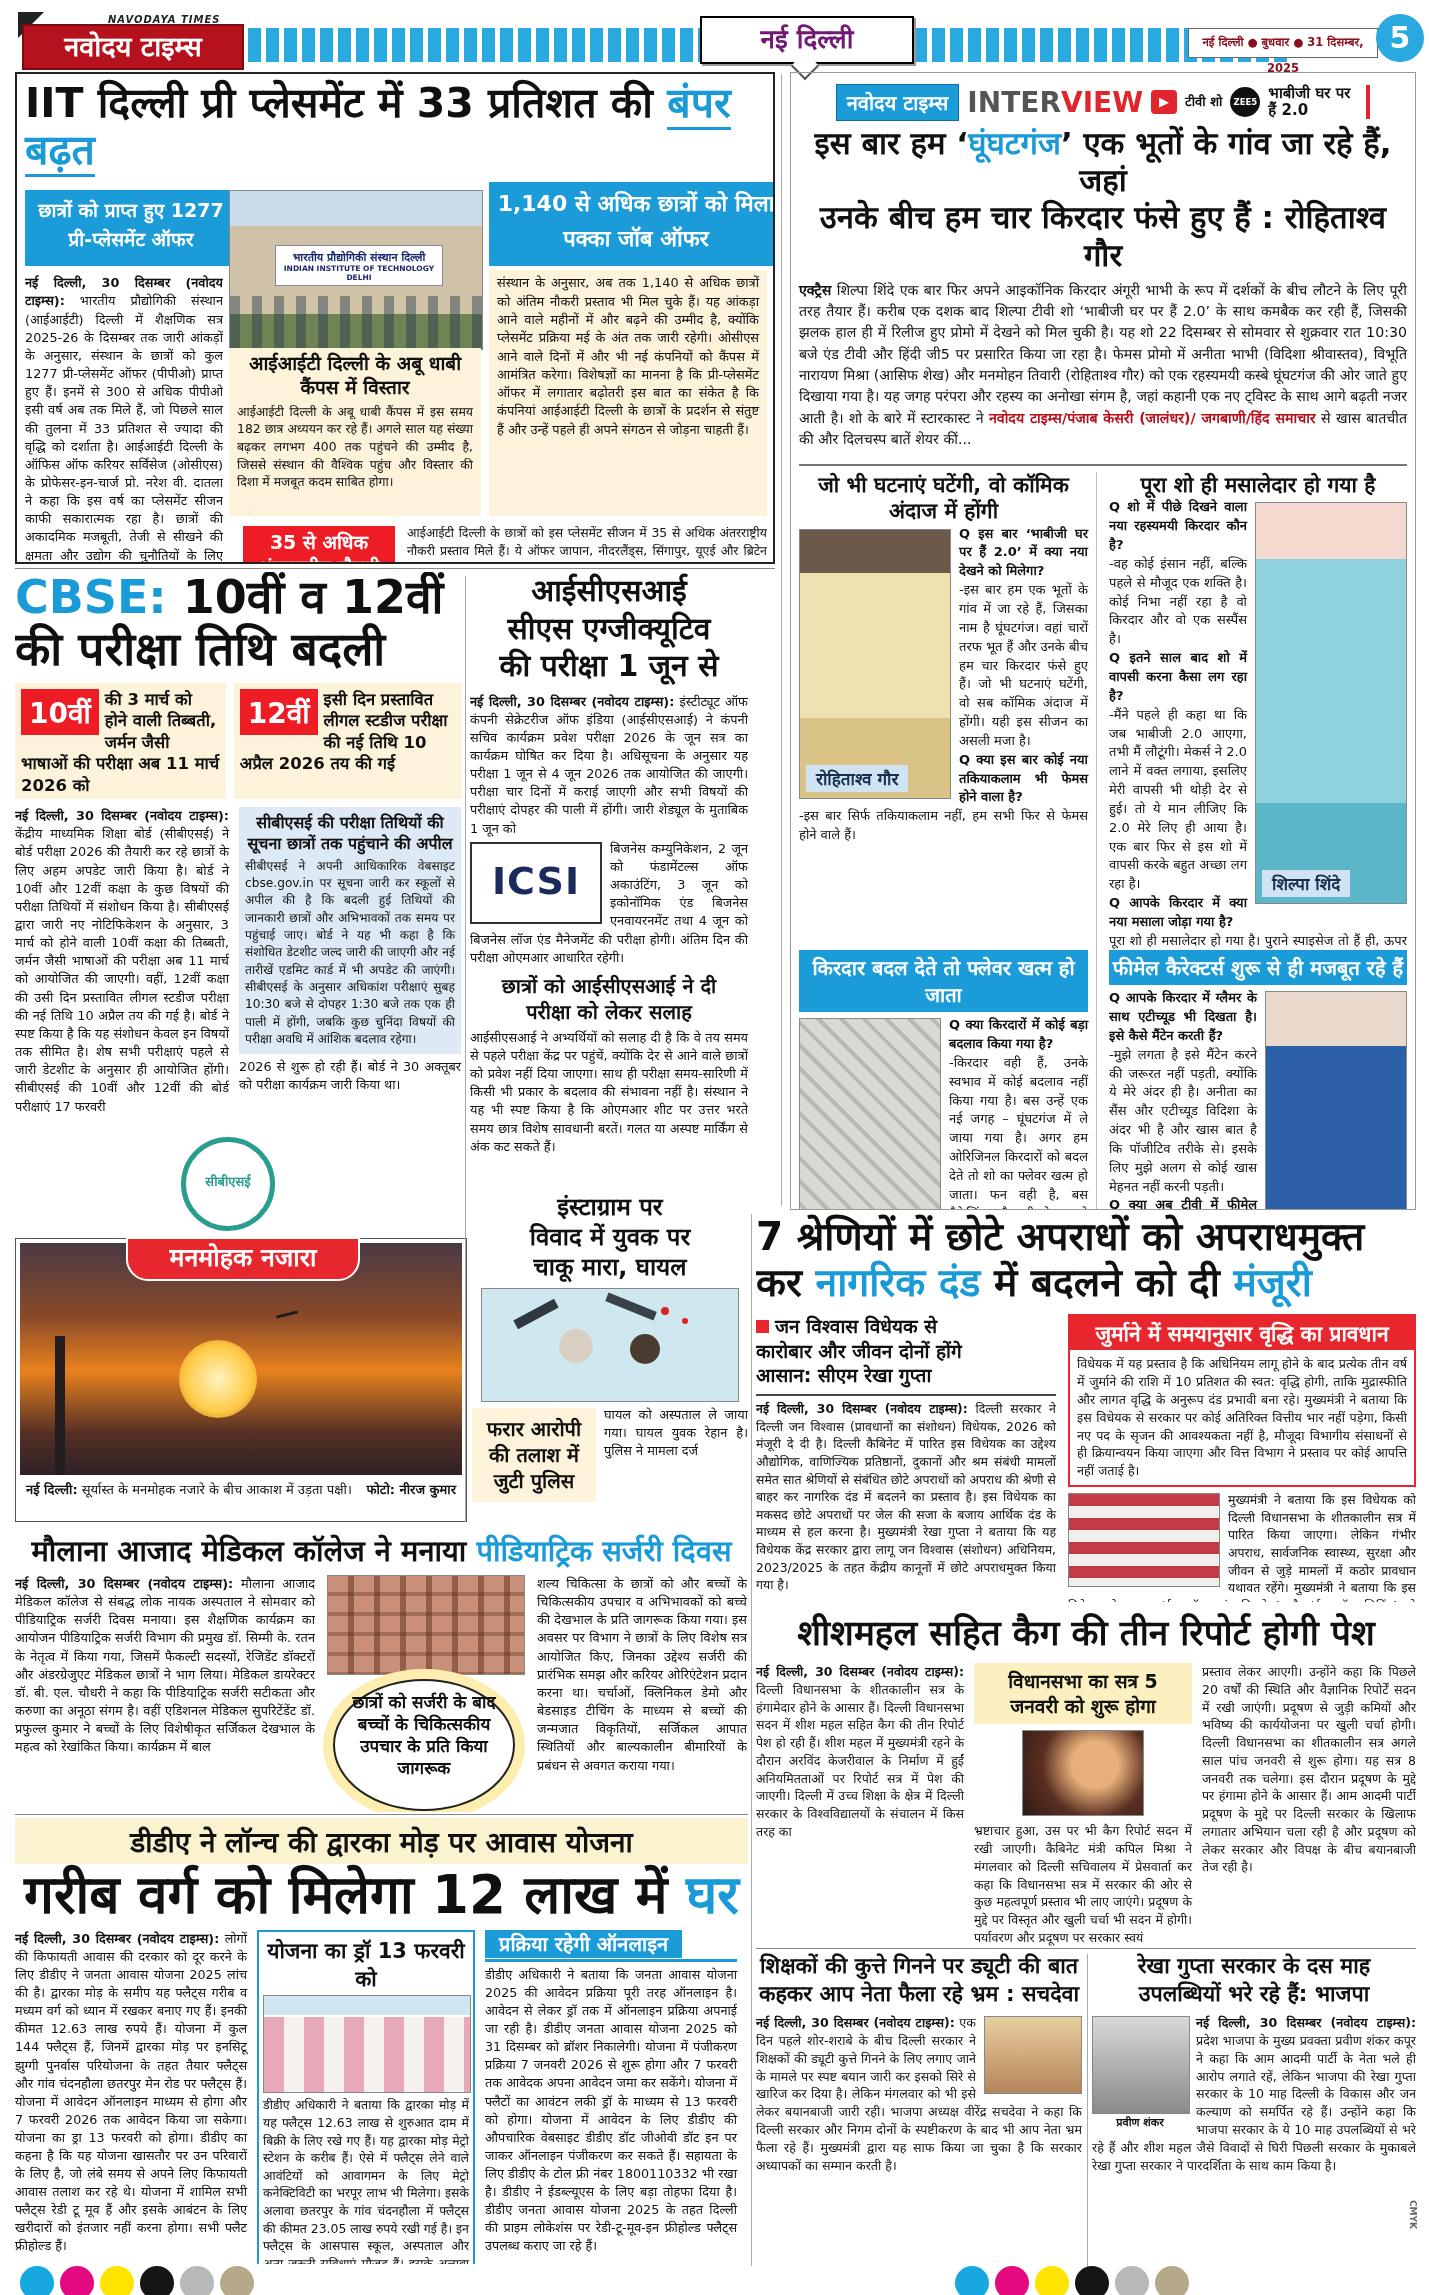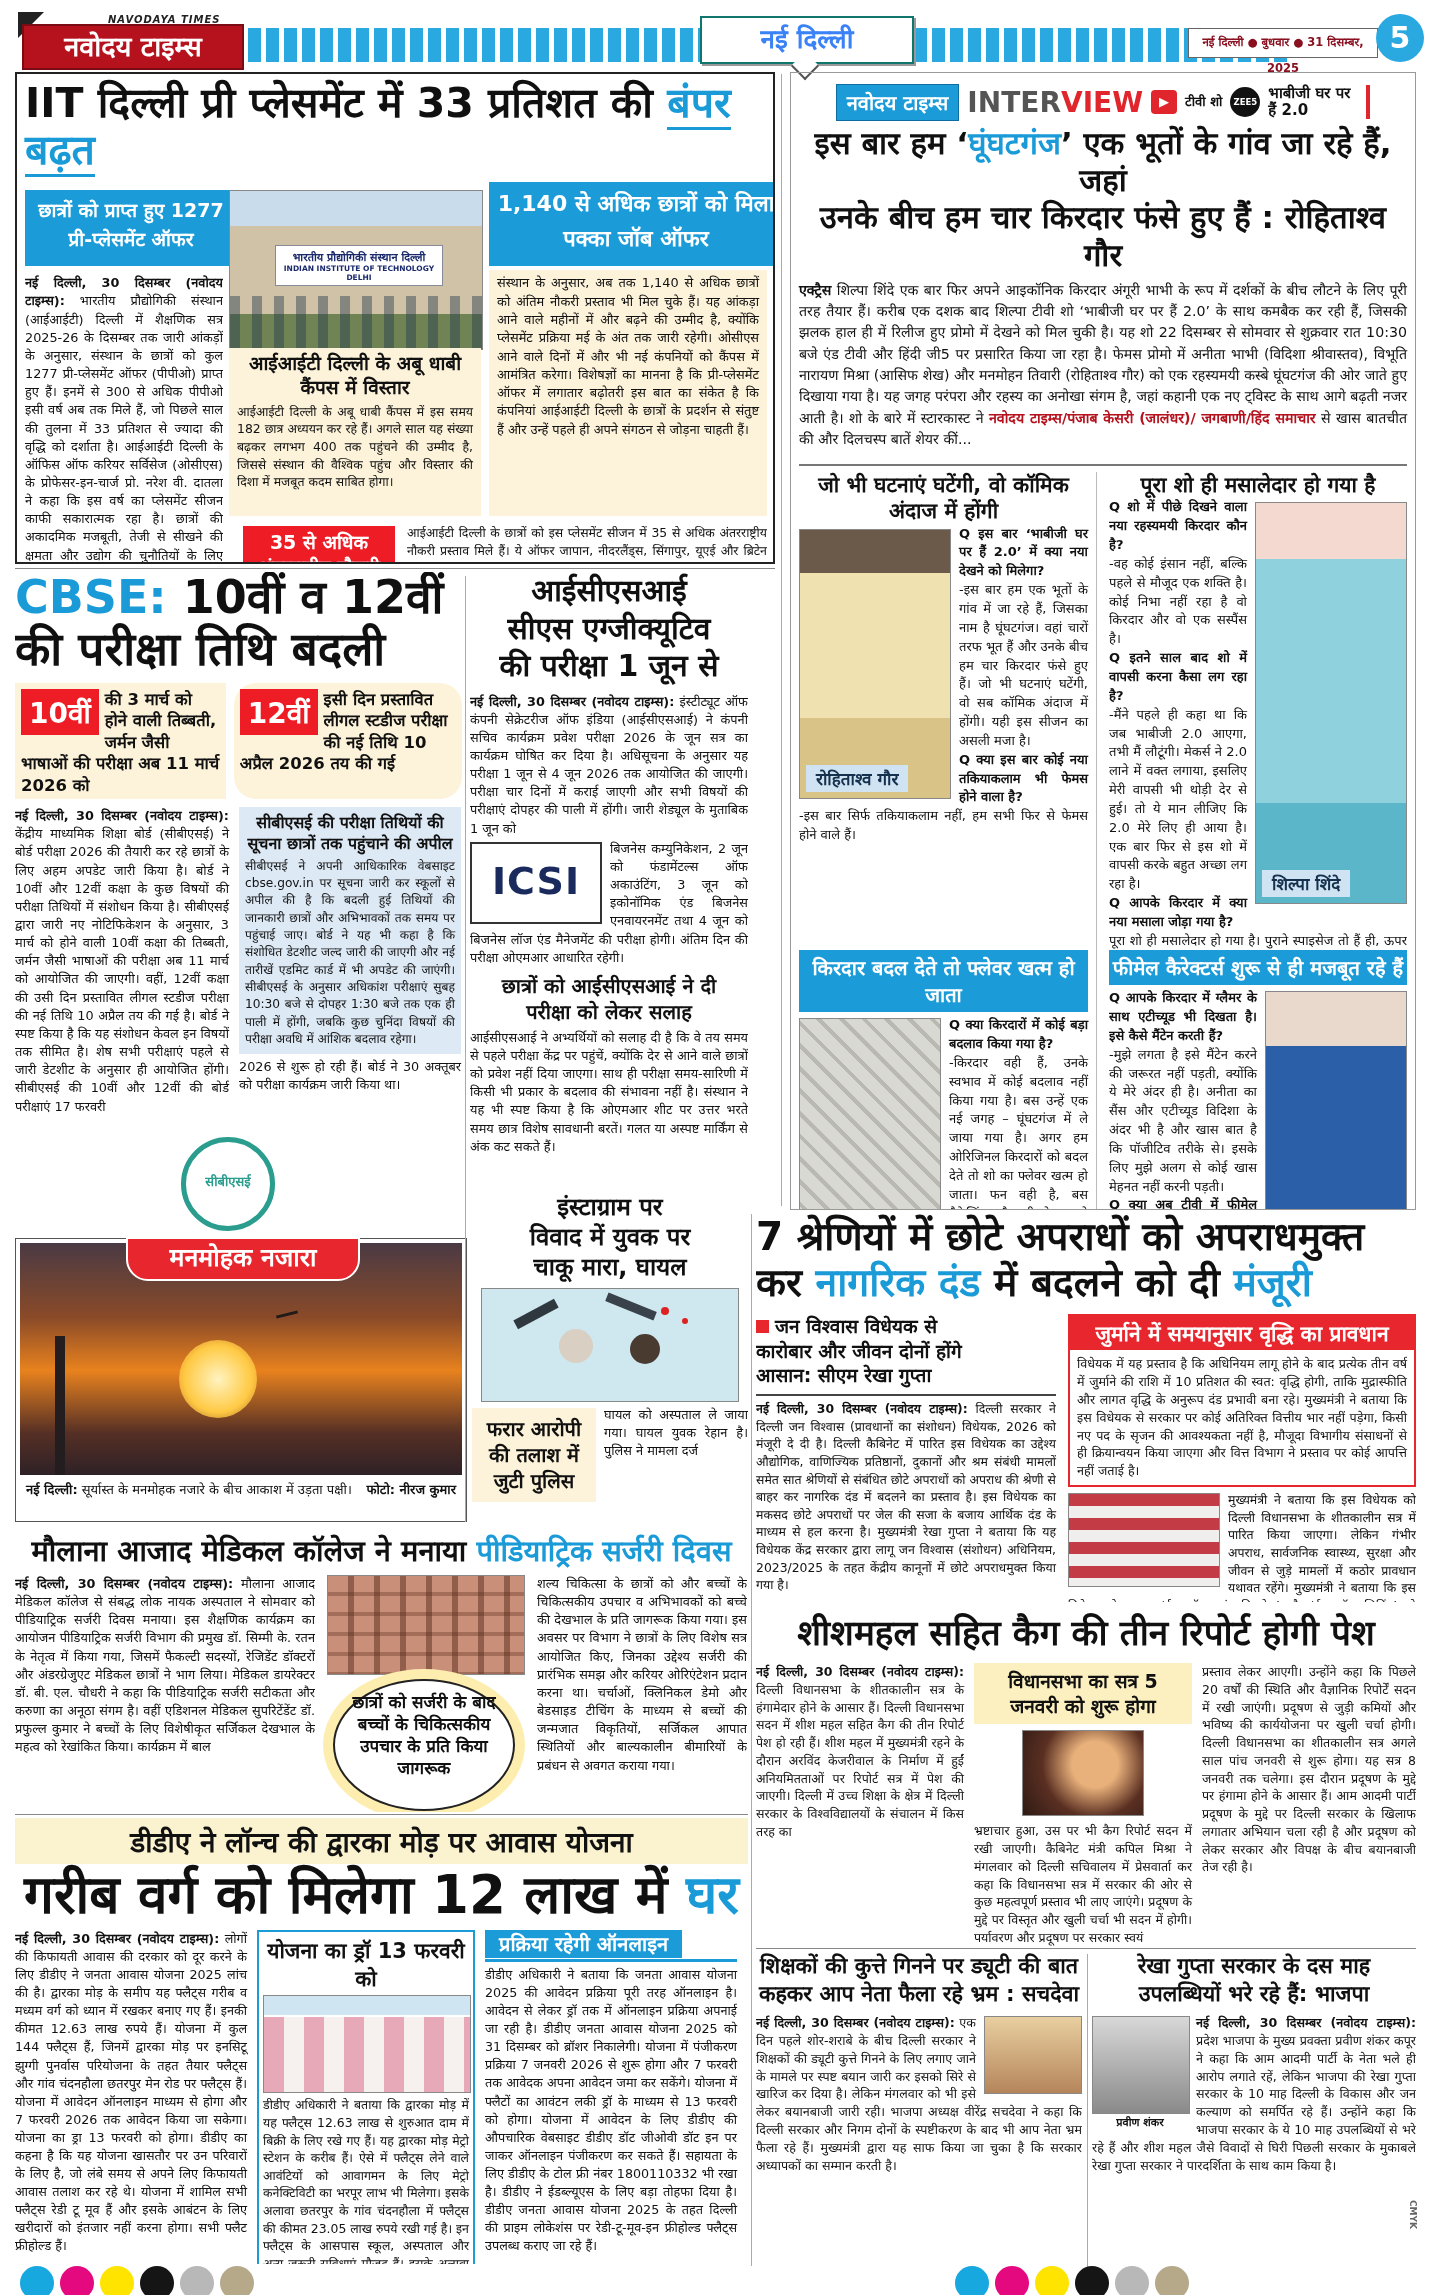--- a/index.html
+++ b/index.html
@@ -9,21 +9,21 @@
   .jtext{font-size:12.8px;line-height:1.42;text-align:justify;}
   .dateline{font-weight:bold;}
   .vrule{position:absolute;width:1px;background:#aaa;}
   .hrule{position:absolute;height:1px;background:#888;}
 
   
   .mast-brand-en{font-size:10px;font-style:italic;font-weight:bold;color:#222;letter-spacing:1px;}
   .mast-logo{background:#b5121e;color:#fff;font-weight:800;font-size:27px;text-align:center;
              line-height:42px;border:2px solid #7c0c14;}
   .mast-stripes{background:repeating-linear-gradient(90deg,#2aa9e0 0 13px,#ffffff 13px 18px);}
-  .bubble{background:#fff;border:2px solid #0f766e;box-shadow:2px 2px 0 #999;color:#3b82f6;
+  .bubble{background:#fff;border:2px solid #000000;box-shadow:2px 2px 0 #999;color:#701a75;
           font-weight:800;font-size:26px;text-align:center;line-height:42px;}
   .bubble-tail{width:18px;height:18px;background:#fff;border-right:2px solid #555;border-bottom:2px solid #555;
                transform:rotate(45deg);}
   .edition{border:1.5px solid #666;color:#8a1020;font-weight:bold;font-size:11.5px;text-align:center;line-height:26px;background:#fff;}
   .pagenum{background:#2aa9e0;color:#fff;border-radius:50%;font-weight:800;font-size:30px;text-align:center;line-height:48px;}
 
   
   .headline{font-weight:800;color:#101010;}
   .accent{color:#1a9bd7;}
   .bluebox{background:#1b9cd9;color:#fff;font-weight:800;text-align:center;padding-left:8px;}
@@ -162,21 +162,21 @@
   <div class="abs" style="left:15px;top:572px;width:447px;height:660px;overflow:hidden;">
     <div class="headline" style="font-size:46px;line-height:1.12;">
       <div><span class="accent">CBSE:</span><span> 10वीं व 12वीं</span></div>
       <div>की परीक्षा तिथि बदली</div>
     </div>
     <div style="display:flex;gap:8px;margin-top:8px;">
       <div class="creambox" style="width:218px;height:116px;padding:6px;box-sizing:border-box;">
         <span class="redbox" style="float:left;font-size:28px;padding:4px 8px;margin:0 6px 2px 0;">10वीं</span>
         <span style="font-weight:800;font-size:16.5px;line-height:1.3;">की 3 मार्च को होने वाली तिब्बती, जर्मन जैसी भाषाओं की परीक्षा अब 11 मार्च 2026 को</span>
       </div>
-      <div class="creambox" style="width:236px;height:116px;padding:6px;box-sizing:border-box;border-radius:22px;">
+      <div class="creambox" style="width:236px;height:116px;padding:6px;box-sizing:border-box;">
         <span class="redbox" style="float:left;font-size:28px;padding:4px 8px;margin:0 6px 2px 0;">12वीं</span>
         <span style="font-weight:800;font-size:16.5px;line-height:1.3;">इसी दिन प्रस्तावित लीगल स्टडीज परीक्षा की नई तिथि 10 अप्रैल 2026 तय की गई</span>
       </div>
     </div>
     <div style="display:flex;gap:10px;margin-top:8px;position:relative;">
       <div class="jtext" style="width:214px;">
         <span class="dateline">नई दिल्ली, 30 दिसम्बर (नवोदय टाइम्स):</span>
         <span>केंद्रीय माध्यमिक शिक्षा बोर्ड (सीबीएसई) ने बोर्ड परीक्षा 2026 की तैयारी कर रहे छात्रों के लिए अहम अपडेट जारी किया है। बोर्ड ने 10वीं और 12वीं कक्षा के कुछ विषयों की परीक्षा तिथियों में संशोधन किया है। सीबीएसई द्वारा जारी नए नोटिफिकेशन के अनुसार, 3 मार्च को होने वाली 10वीं कक्षा की तिब्बती, जर्मन जैसी भाषाओं की परीक्षा अब 11 मार्च को आयोजित की जाएगी। वहीं, 12वीं कक्षा की उसी दिन प्रस्तावित लीगल स्टडीज परीक्षा की नई तिथि 10 अप्रैल तय की गई है। बोर्ड ने स्पष्ट किया है कि यह संशोधन केवल इन विषयों तक सीमित है।</span>
         <span>शेष सभी परीक्षाएं पहले से जारी डेटशीट के अनुसार ही आयोजित होंगी। सीबीएसई की 10वीं और 12वीं की बोर्ड परीक्षाएं 17 फरवरी</span>
       </div>

